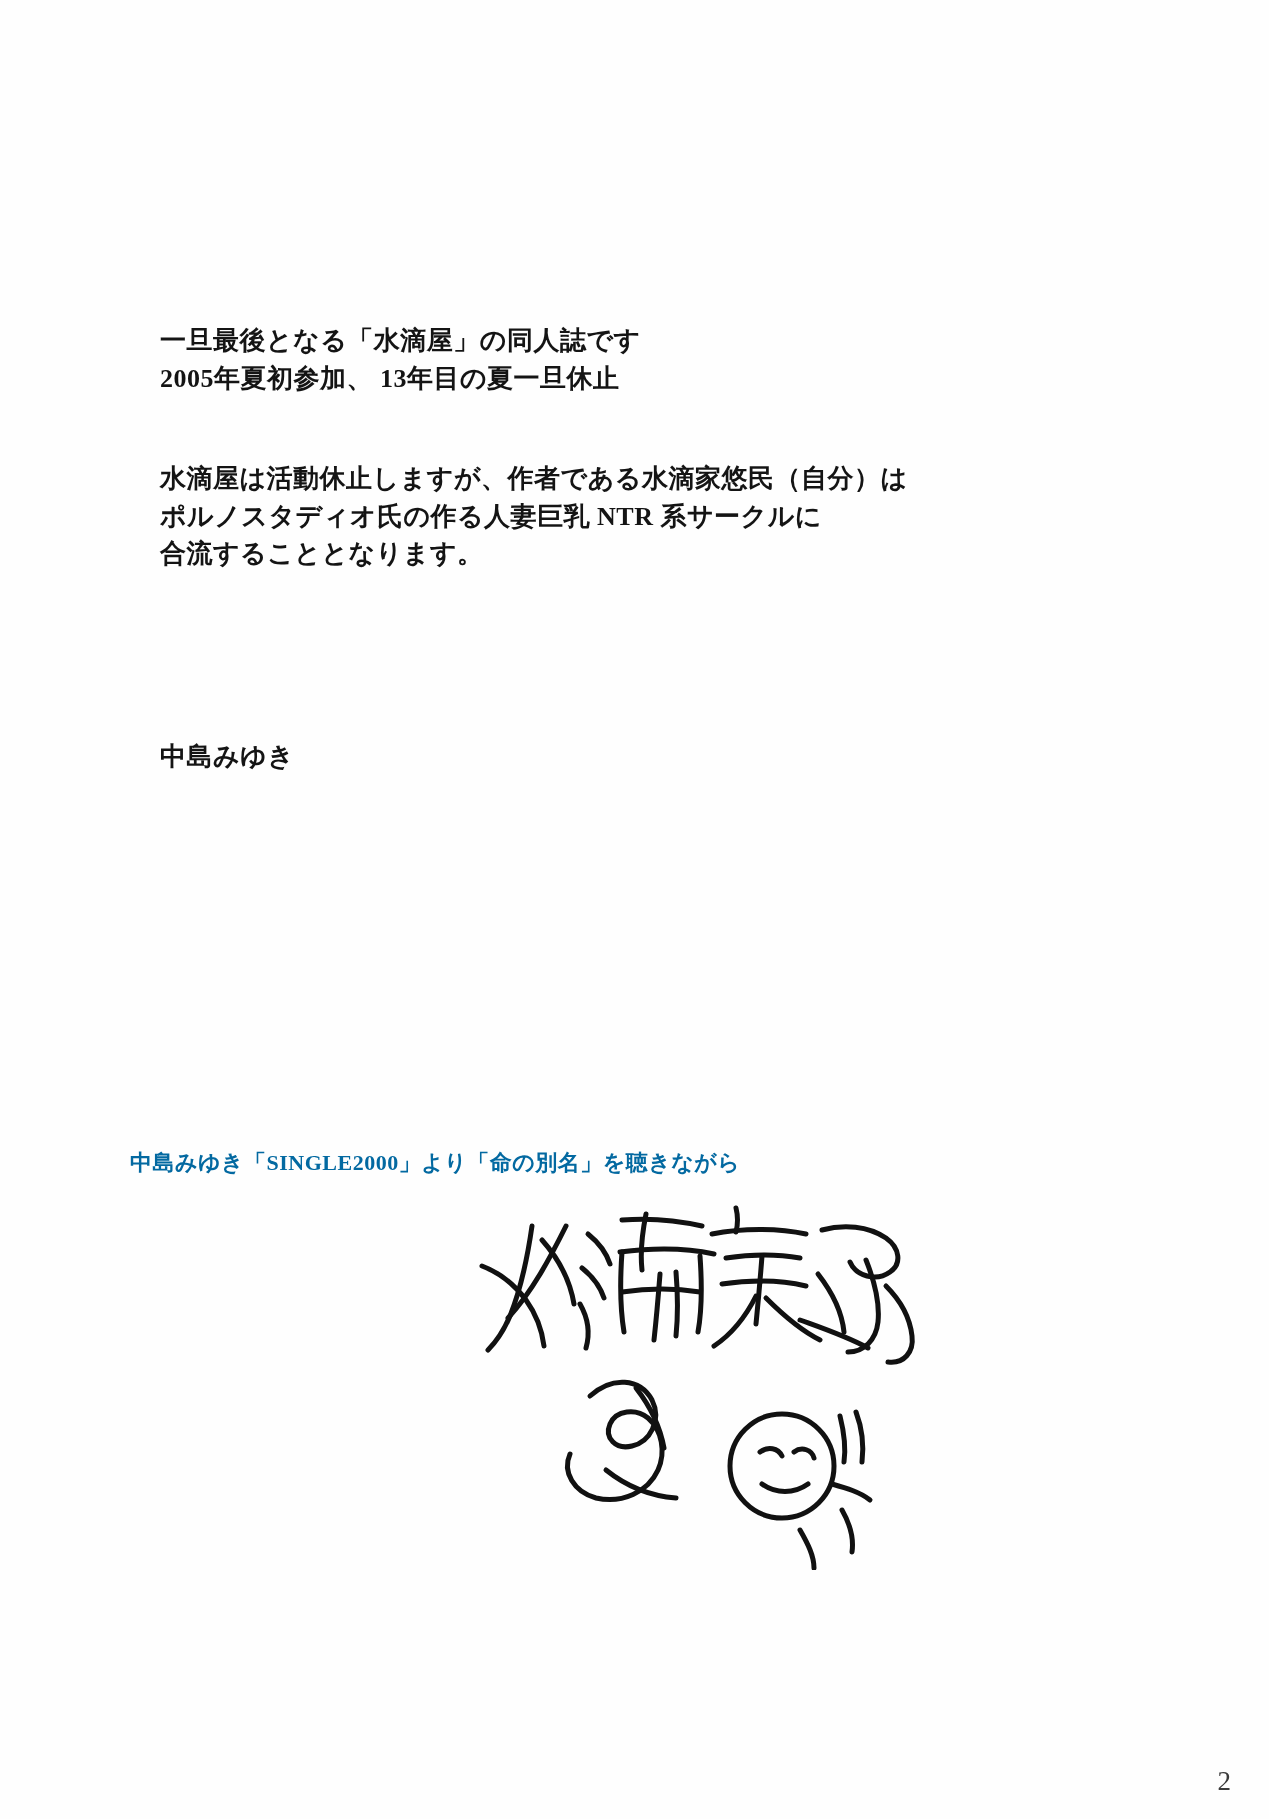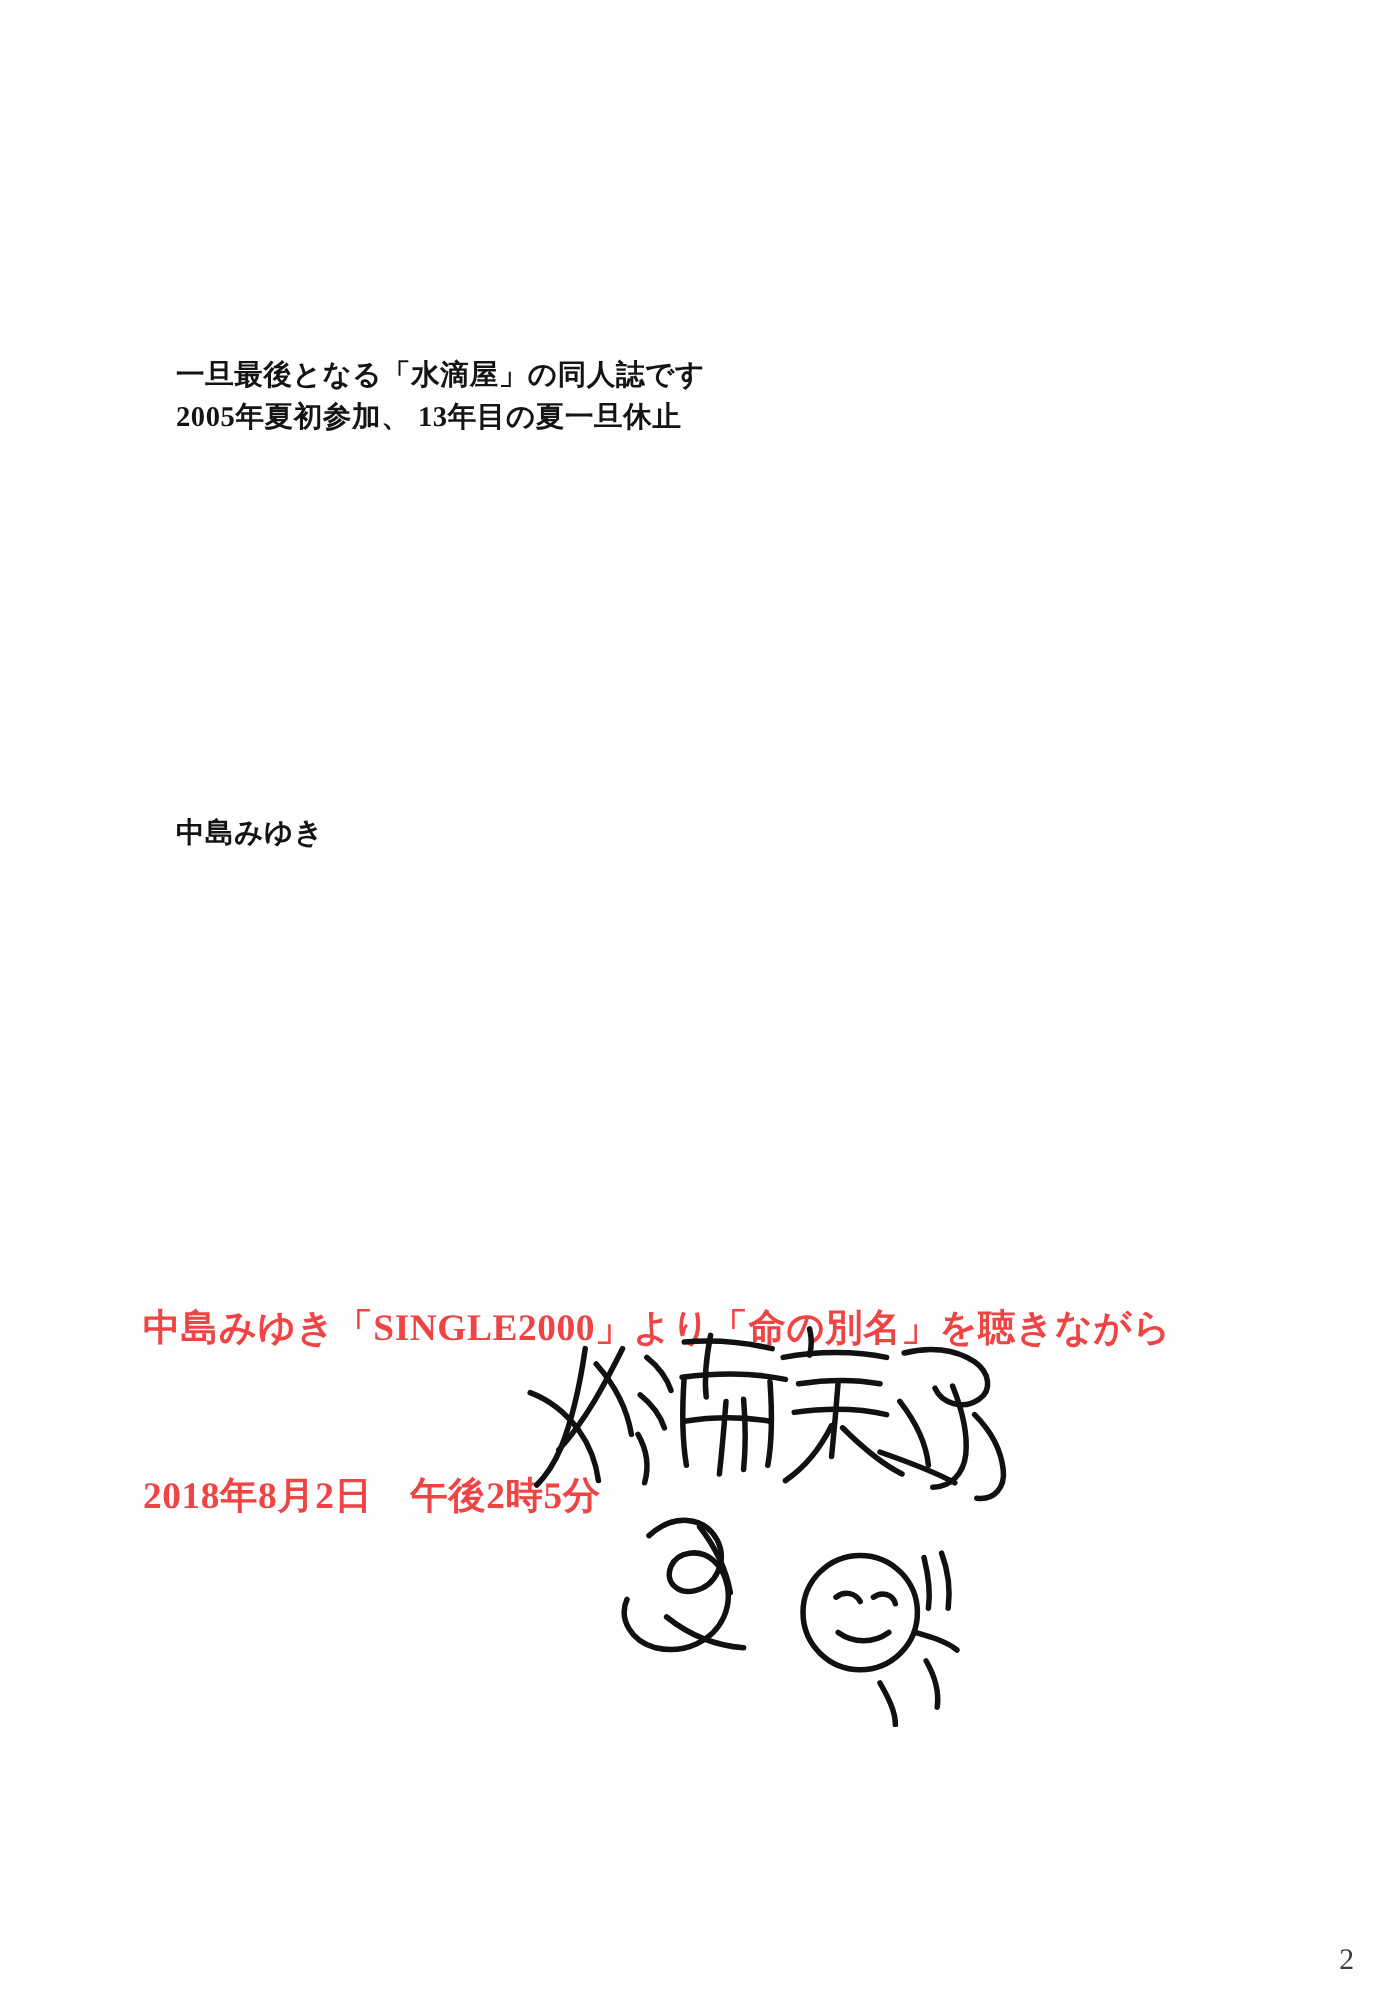--- a/index.html
+++ b/index.html
@@ -35,24 +35,24 @@
   .para-1 { top: 322px; }
   .para-2 { top: 460px; }
   .para-3 { top: 610px; }
   .para-4 { top: 738px; }
   .colophon {
     position: absolute;
     left: 130px;
     top: 1080px;
     font-family: "Liberation Serif", serif;
     font-weight: 700;
-    font-size: 34px;
+    font-size: 22px;
     line-height: 1.5;
     letter-spacing: 0.5px;
-    color: #ef4444;
+    color: #0369a1;
     white-space: pre-wrap;
   }
   .signature {
     position: absolute;
     left: 470px;
     top: 1200px;
     width: 460px;
     height: 370px;
   }
   .signature svg {
@@ -70,27 +70,29 @@
   }
 </style>
 </head>
 <body>
 
 <div class="page">
 
   <div class="text-block para-1">一旦最後となる「水滴屋」の同人誌です
 2005年夏初参加、 13年目の夏一旦休止</div>
 
+  <div class="text-block para-2">水滴屋は活動休止しますが、作者である水滴家悠民（自分）は
+ポルノスタディオ氏の作る人妻巨乳 NTR 系サークルに
+合流することとなります。</div>
 
 
   <div class="text-block para-4">中島みゆき</div>
 
   <div class="colophon">
     <div>中島みゆき「SINGLE2000」より「命の別名」を聴きながら</div>
-    <div>2018年8月2日　午後2時5分</div>
   </div>
 
   <div class="signature">
     <svg viewBox="0 0 460 370" xmlns="http://www.w3.org/2000/svg" fill="none" stroke="#111111" stroke-width="5" stroke-linecap="round" stroke-linejoin="round">
 
       <path d="M62 26 C58 54 52 86 40 116 C34 130 26 142 18 150"></path>
       <path d="M12 66 C28 72 44 84 56 100 C66 114 72 130 74 146"></path>
       <path d="M72 40 C88 58 100 80 104 104"></path>
       <path d="M96 26 C80 58 62 92 38 118"></path>
 

